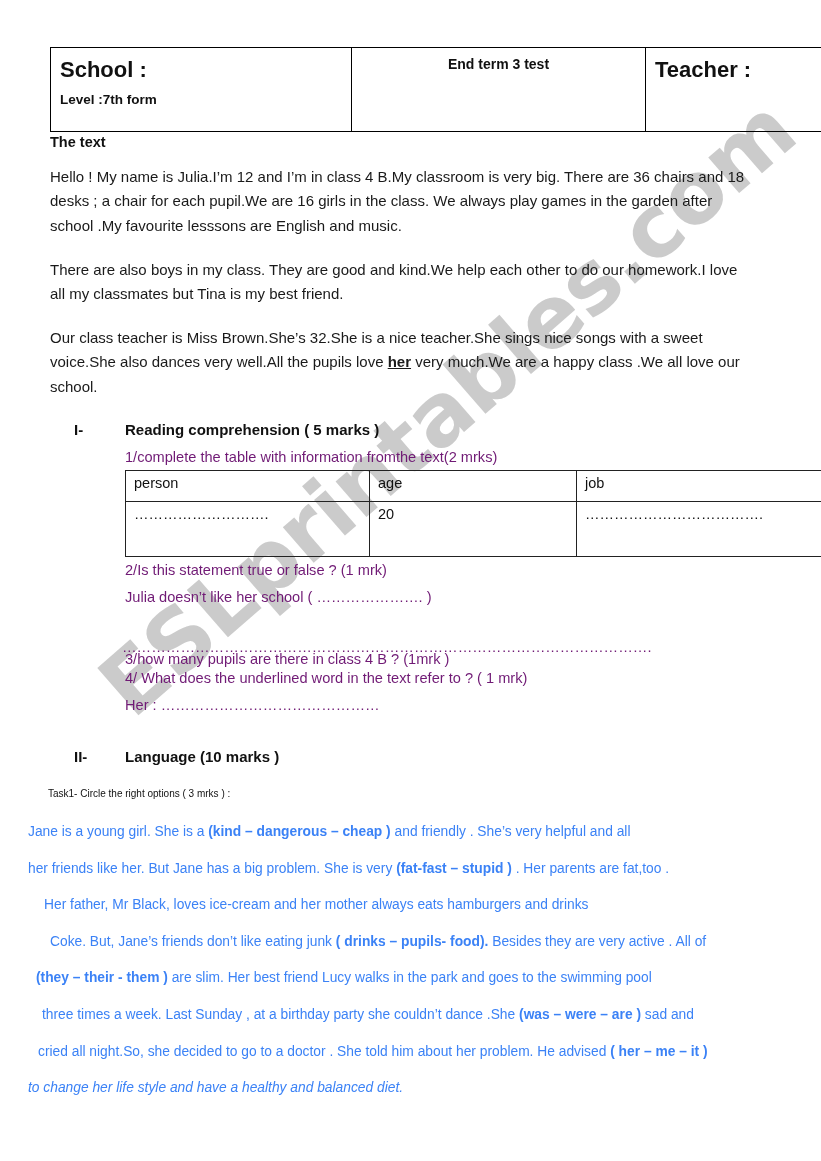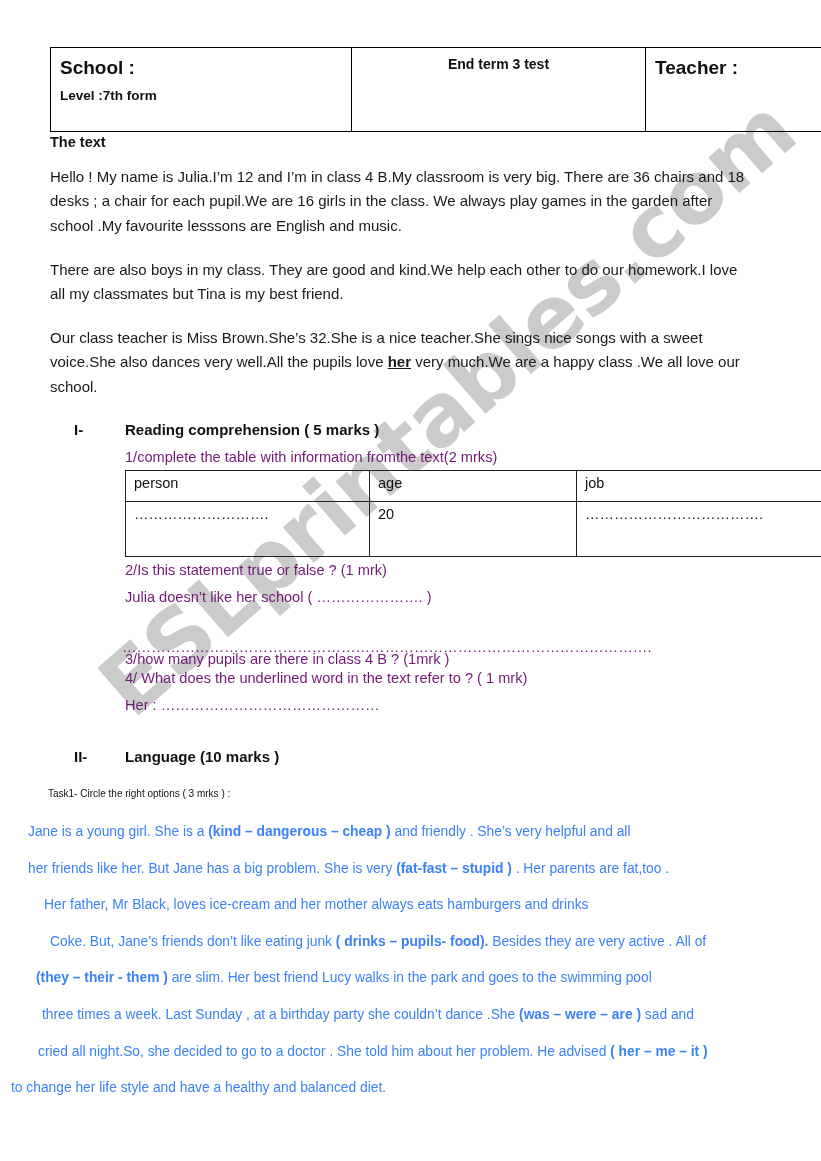--- a/index.html
+++ b/index.html
@@ -63,21 +63,21 @@
   .header-table td {
     border: 1.4px solid #000000;
     vertical-align: top;
     padding: 8px 9px 0 9px;
   }
   .hc-school { width: 282px; }
   .hc-title  { width: 275px; text-align: center; }
   .hc-teacher{ width: 165px; }
 
   .hdr-line1 {
-    font-size: 19px;
+    font-size: 22px;
     font-weight: 700;
     line-height: 1.25;
   }
   .hdr-line2 {
     font-size: 13.5px;
     font-weight: 700;
     line-height: 1.25;
     margin-top: 8px;
   }
   .hdr-center {
@@ -223,17 +223,17 @@
     <div class="abs task-head" style="left:48px; top:788px;">Task1- Circle the right options ( 3 mrks ) :</div>
 
     <div id="task1-body">
         <div class="abs t1-line" style="left: 28px; top: 823px;"><span>Jane is a  young girl. She is a </span><b>(kind – dangerous – cheap )</b><span> and friendly . She’s very helpful and all</span></div>
         <div class="abs t1-line" style="left: 28px; top: 859.6px;"><span>her friends like her. But  Jane has a big problem. She is very </span><b>(fat-fast – stupid )</b><span> . Her parents are fat,too .</span></div>
         <div class="abs t1-line" style="left: 44px; top: 896.2px;"><span>Her father, Mr Black, loves ice-cream and her mother always eats hamburgers and drinks</span></div>
         <div class="abs t1-line" style="left: 50px; top: 932.8px;"><span>Coke. But,  Jane’s friends don’t like eating junk </span><b>( drinks – pupils- food).</b><span>  Besides they are very  active . All of</span></div>
         <div class="abs t1-line" style="left: 36px; top: 969.4px;"><b>(they – their - them )</b><span> are slim. Her best friend Lucy walks in the park  and  goes to the swimming pool</span></div>
         <div class="abs t1-line" style="left: 42px; top: 1006px;"><span>three times a week. Last Sunday , at a birthday party she couldn’t dance .She </span><b>(was – were – are )</b><span> sad and</span></div>
         <div class="abs t1-line" style="left: 38px; top: 1042.6px;"><span>cried all night.So, she decided to go to a doctor . She told him about her problem. He advised </span><b>( her – me – it )</b></div>
-        <div class="abs t1-line" style="left: 11px; top: 1079.2px;"><span>to change her life style and have a healthy and balanced diet.</span></div>
+        <div class="abs t1-line" style="left: 28px; top: 1079.2px; font-style: italic;"><span>to change her life style and have a healthy and balanced diet.</span></div>
       </div>
 
   </div>
 </div>
 
 </body></html>

